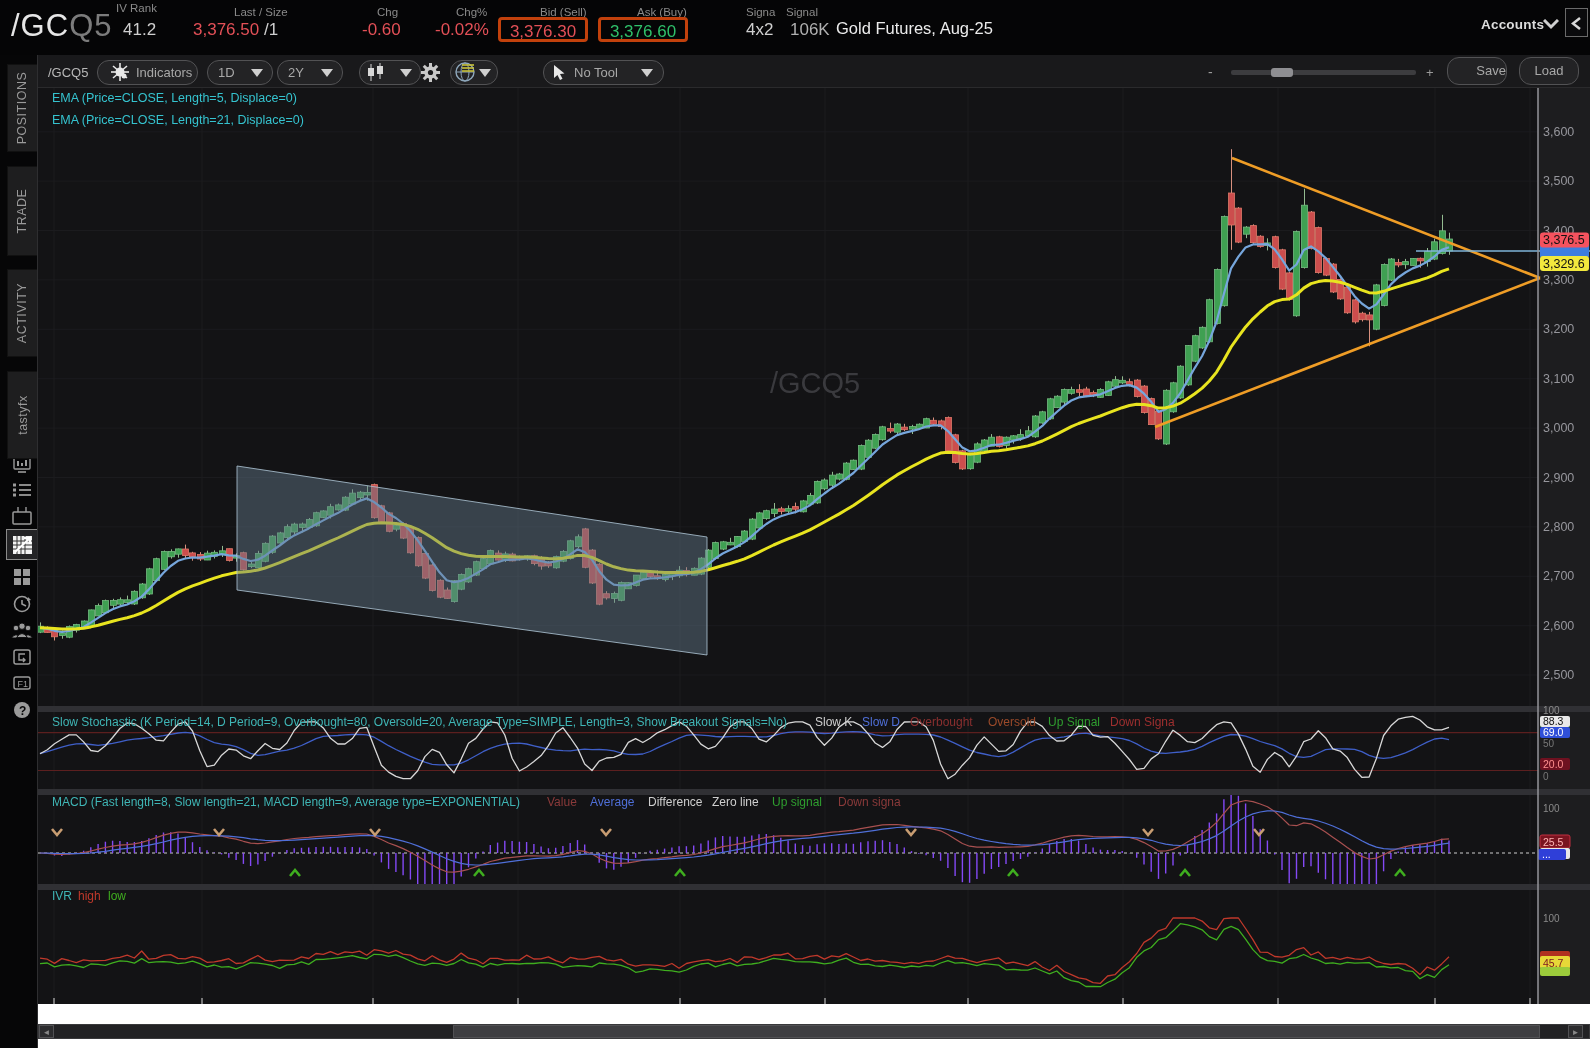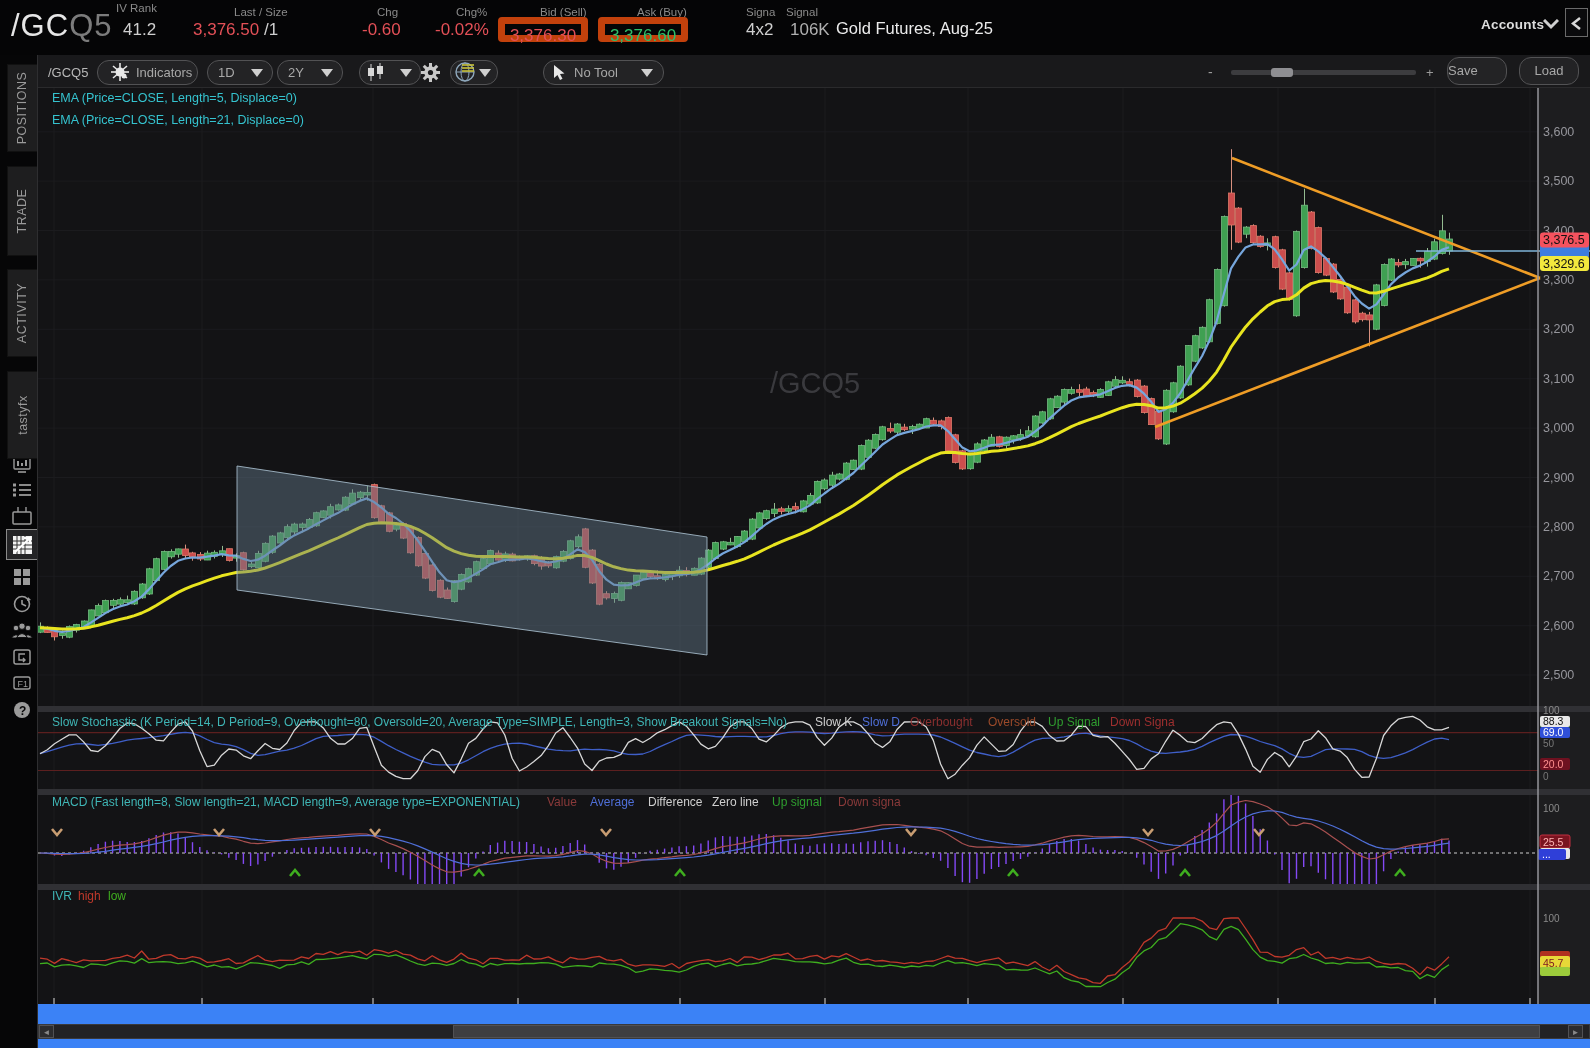--- a/index.html
+++ b/index.html
@@ -1,24 +1,24 @@
 <!DOCTYPE html>
 <html><head><meta charset="utf-8"><title>/GCQ5</title><style>
 *{margin:0;padding:0;box-sizing:border-box}
 html,body{width:1590px;height:1048px;background:#000;font-family:"Liberation Sans",sans-serif;overflow:hidden}
-#app{position:relative;width:1590px;height:1048px;background:#3b82f6}
+#app{position:relative;width:1590px;height:1048px;background:#ffffff}
 .abs{position:absolute}
 
 #topbar{position:absolute;left:0;top:0;width:1590px;height:55px;background:#050506}
 .sym{position:absolute;left:11px;top:8px;font-size:31px;color:#e6e6e6;letter-spacing:1px}
 .sym .dim{color:#7c7c7c}
 .lbl{position:absolute;font-size:11.5px;color:#8a8a8a;white-space:nowrap}
 .val{position:absolute;font-size:17px;color:#cfcfcf;white-space:nowrap}
 .red{color:#e35057}.grn{color:#2fc06a}
-.qbox{position:absolute;top:17px;height:25px;border:7px solid #c2410c;border-radius:4px;
+.qbox{position:absolute;top:17px;height:25px;border:3px solid #c2410c;border-radius:4px;
       font-size:17px;line-height:23px;text-align:center}
 #accounts{position:absolute;left:1481px;top:17px;font-size:13.5px;font-weight:bold;color:#dcdcdc;letter-spacing:.2px}
 #acc-chev{position:absolute;left:1543px;top:19px}
 #collapse{position:absolute;right:2px;top:8px;width:23px;height:29px;border:1px solid #6a6a6a;background:#0a0a0c;text-align:center}
 
 #toolbar{position:absolute;left:38px;top:55px;width:1552px;height:33px;background:#19191b;border-bottom:1px solid #2a2a2c}
 .tbtn{position:absolute;top:5px;height:25px;background:#232325;border:1px solid #525254;border-radius:12px;color:#a8a8a8;font-size:13px;line-height:23px}
 .tlabel{position:absolute;color:#b8b8b8;font-size:13px;top:10px}
 .carat{display:inline-block;width:0;height:0;border-left:6.5px solid transparent;border-right:6.5px solid transparent;border-top:8px solid #cfcfcf;vertical-align:middle}
 
@@ -126,21 +126,21 @@
         <svg width="13" height="17" style="position:absolute;left:9px;top:3px">
           <path d="M1 1 L1 14 L4.5 11 L7 16 L9.5 14.8 L7 10 L11.5 9.5 Z" fill="#e8e8e8"></path>
         </svg>
         <span style="position:absolute;left:30px">No Tool</span>
         <span class="carat" style="position:absolute;right:10px;top:8px"></span>
       </div>
       <div style="position:absolute;left:1170px;top:14px;width:10px;color:#9a9a9a;font-size:14px;line-height:6px">-</div>
       <div style="position:absolute;left:1193px;top:15px;width:185px;height:5px;background:#3c3c3f;border-radius:2px"></div>
       <div style="position:absolute;left:1233px;top:13px;width:22px;height:9px;background:#8e8e92;border-radius:3px"></div>
       <div style="position:absolute;left:1388px;top:10px;color:#9a9a9a;font-size:13px">+</div>
-      <div class="tbtn" style="left:1409px;width:60px;text-align:left;height:28px;top:2px;line-height:26px">Save</div>
+      <div class="tbtn" style="left:1409px;width:60px;text-align:right;height:28px;top:2px;line-height:26px">Save</div>
       <div class="tbtn" style="left:1481px;width:60px;text-align:center;height:28px;top:2px;line-height:26px">Load</div>
     </div>
 <div id="sidebar"><div class="vtab" style="top:9px;height:88px">
         <span>POSITIONS</span>
       </div><div class="vtab" style="top:111px;height:90px">
         <span>TRADE</span>
       </div><div class="vtab" style="top:214px;height:88px">
         <span>ACTIVITY</span>
       </div><div class="vtab" style="top:316px;height:88px">
         <span>tastyfx</span>

